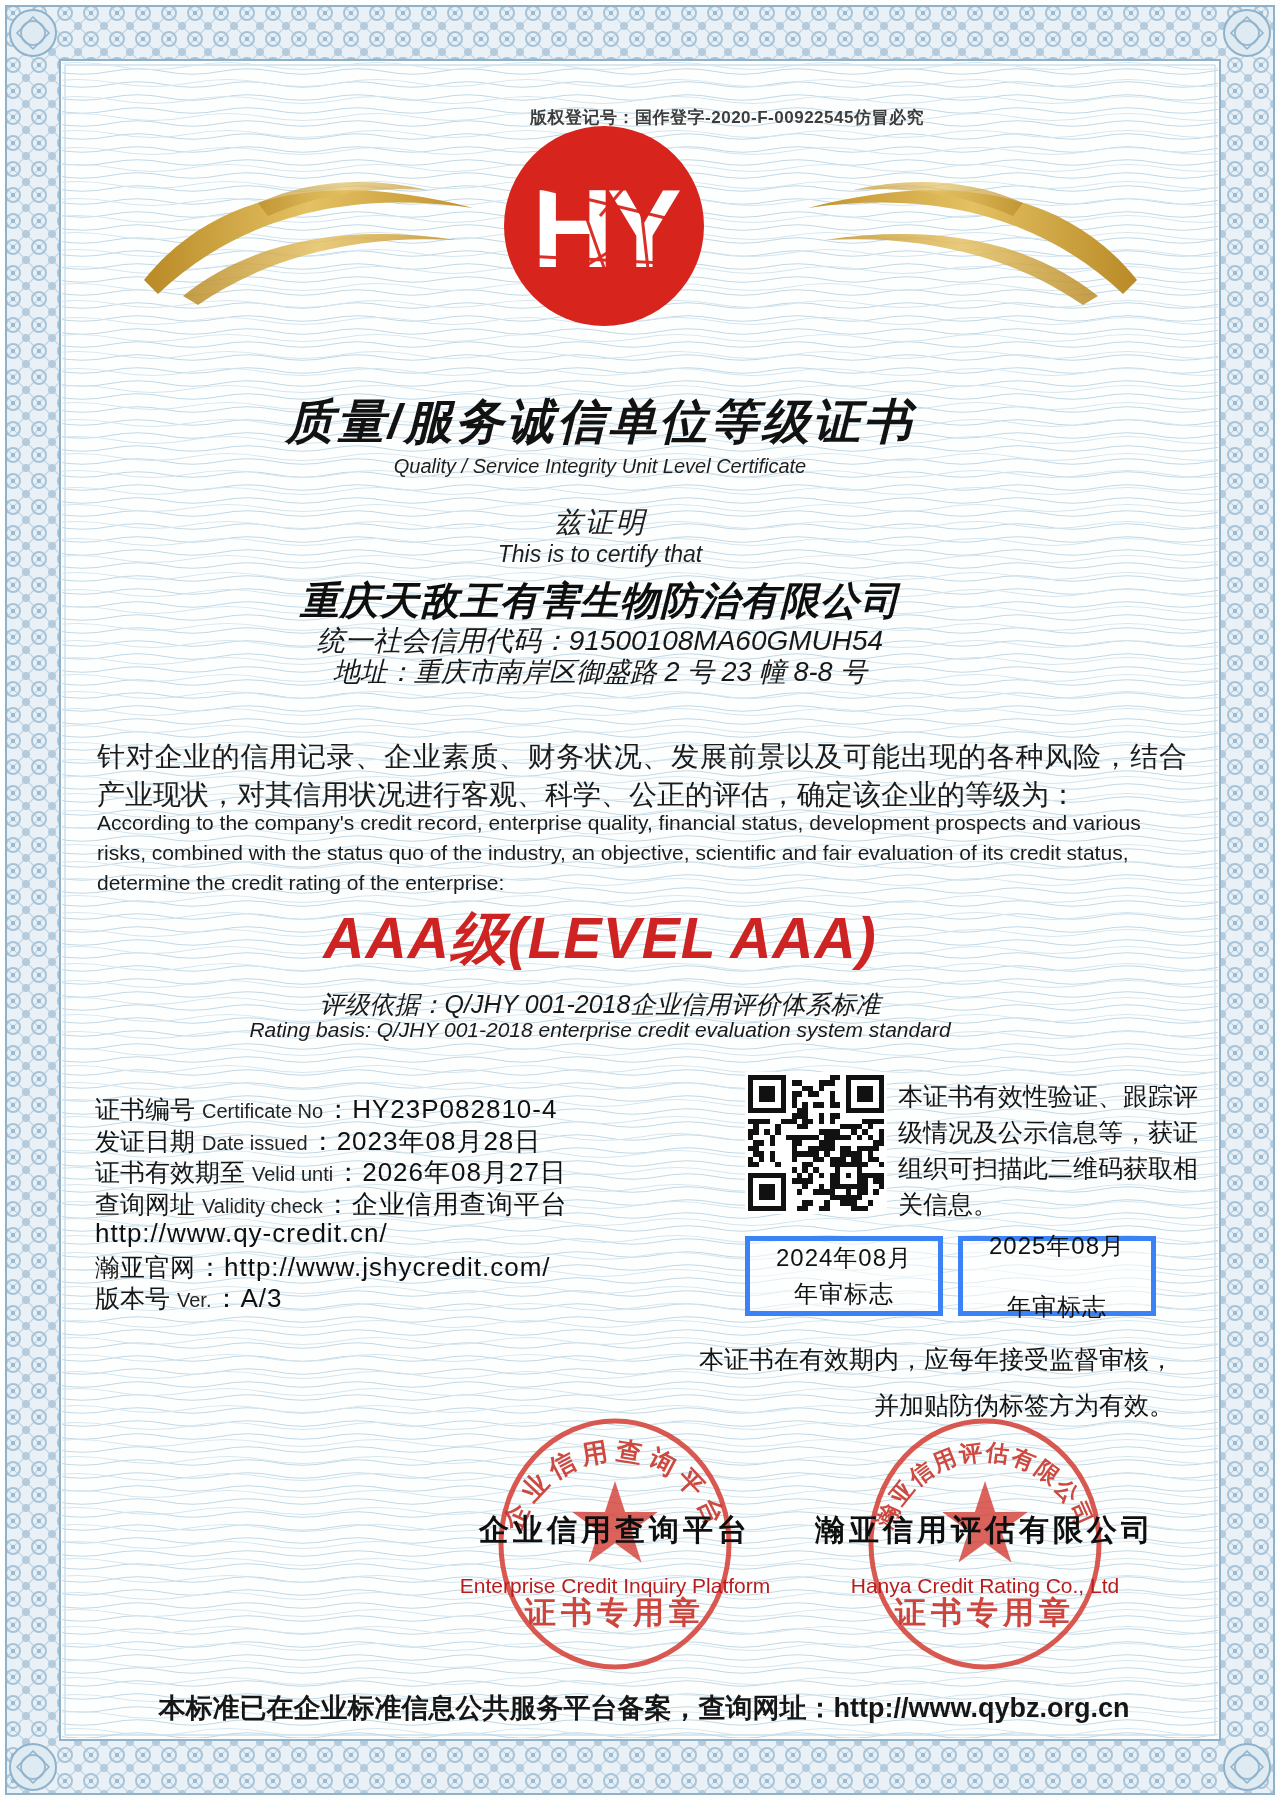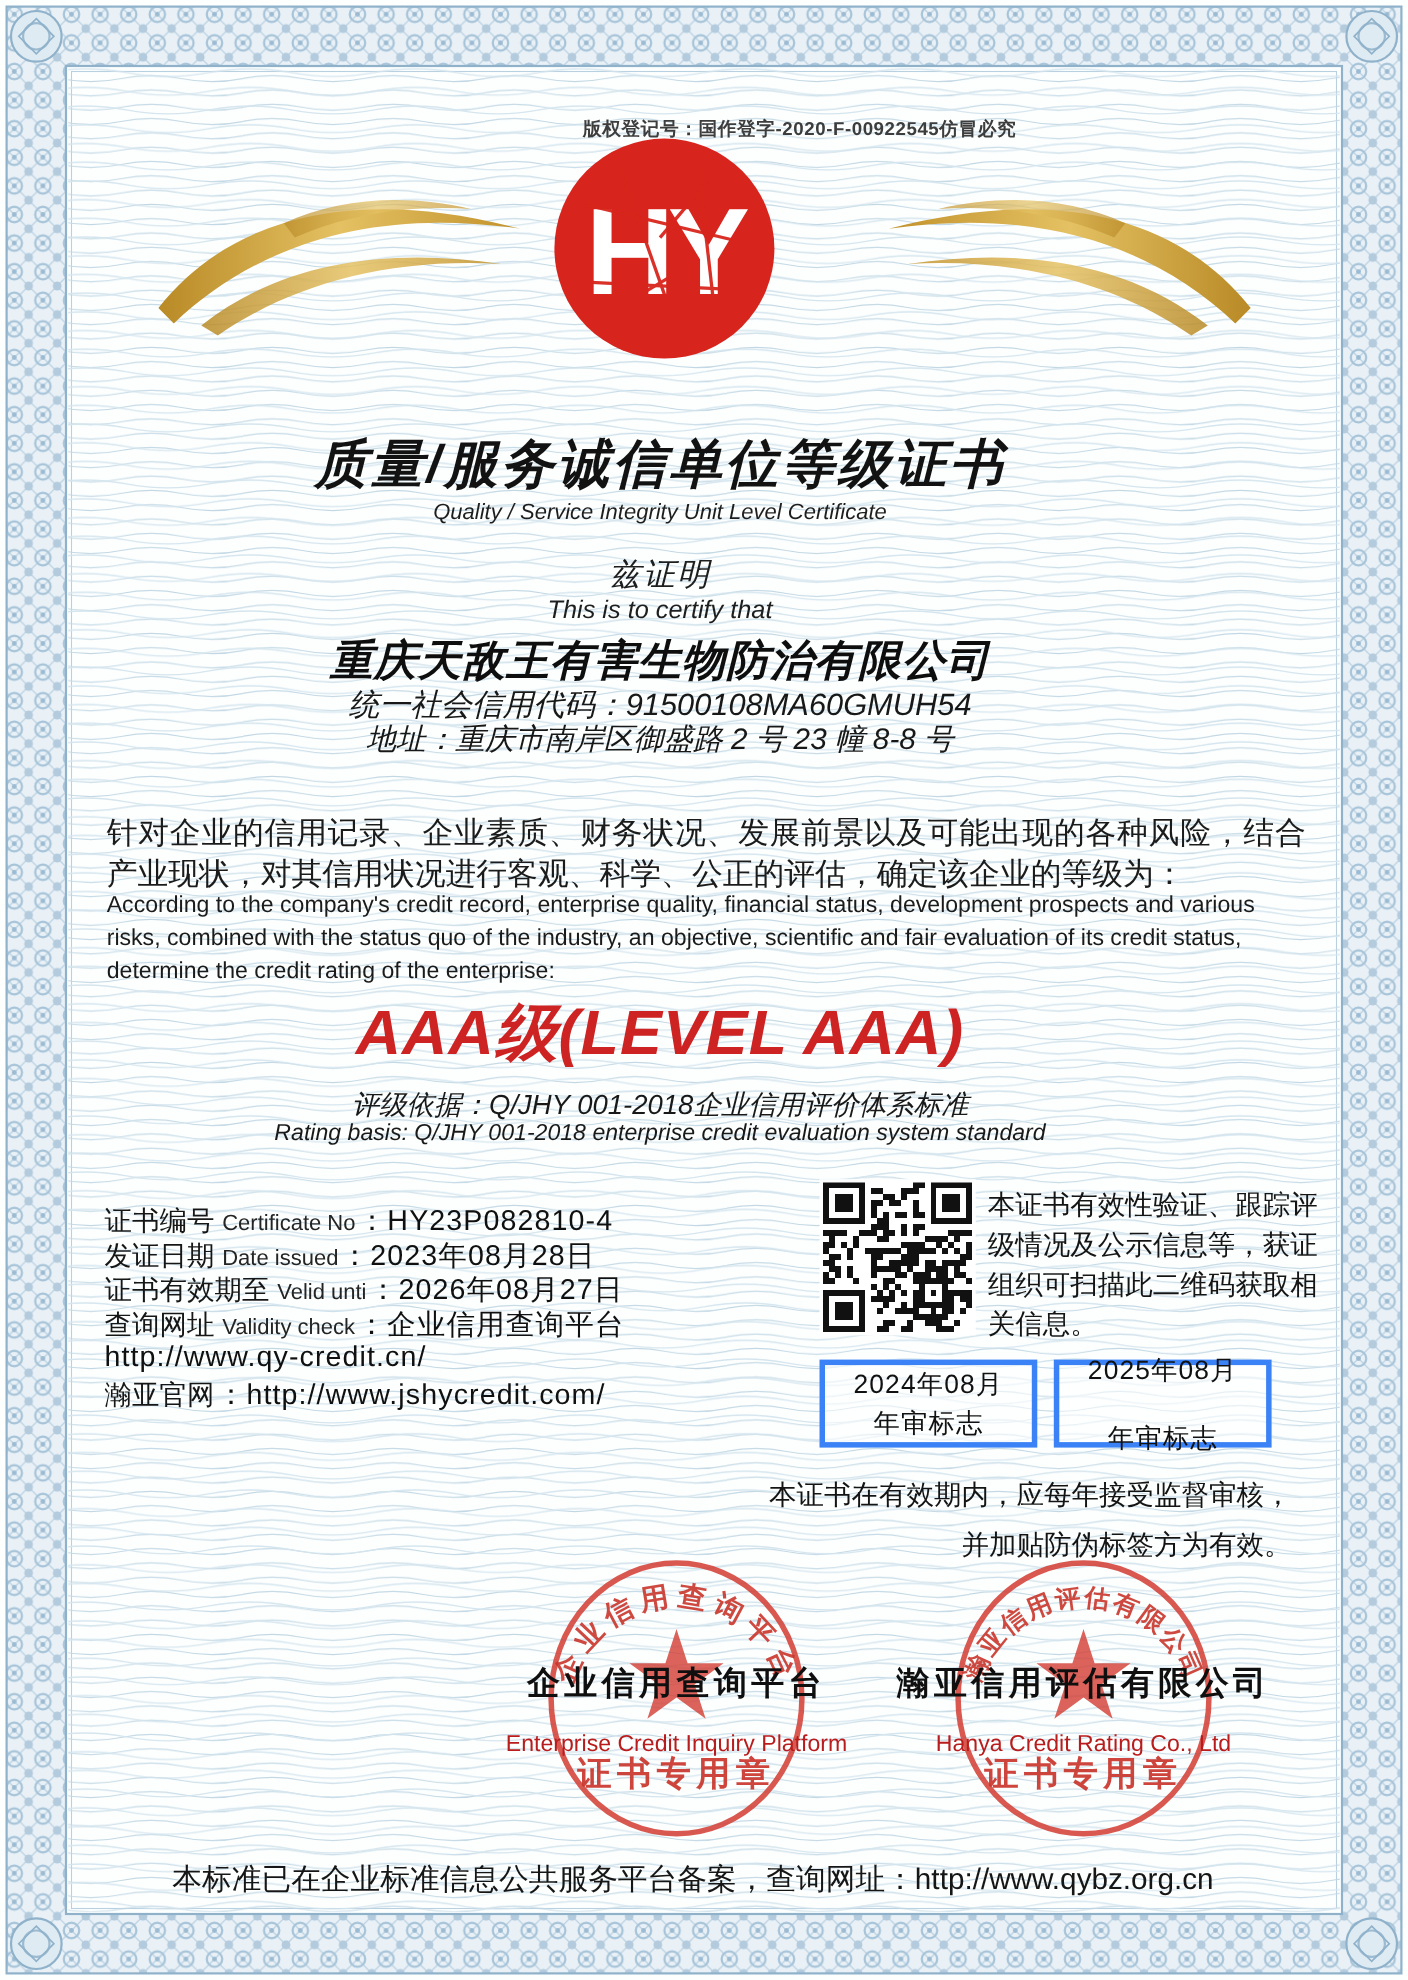--- a/index.html
+++ b/index.html
@@ -45,21 +45,21 @@
   
   .seal{top:1408px;width:260px;height:272px;}
   .seal.s-left{left:485px;}
   .seal.s-right{left:855px;}
   .org{top:1510px;width:360px;text-align:center;}
   .org.o-left{left:435px;}
   .org.o-right{left:805px;}
   .org-cn{font-size:30px;font-weight:bold;color:#0f0f0f;letter-spacing:4px;}
   .org-en{font-size:21px;color:#b91c1c;margin-top:23px;}
   
-  .footer-line{top:1690px;left:54px;width:1152px;text-align:center;font-size:27px;font-weight:400;color:#161616;}
+  .footer-line{top:1690px;left:68px;width:1152px;text-align:center;font-size:27px;font-weight:700;color:#161616;}
   .bg-svg{top:0;left:0;width:1280px;height:1800px;}
   .seal-arc-text{font-size:26px;letter-spacing:6px;fill:#c9362c;opacity:.9;font-weight:bold;}
   .seal-arc-text.small{font-size:23px;letter-spacing:2px;}
   .seal-bottom-text{font-size:31px;letter-spacing:5px;fill:#c9362c;opacity:.92;font-weight:bold;}
 </style>
 </head>
 <body>
 
 <div class="page">
 
@@ -176,20 +176,25 @@
       <span class="d-cn">查询网址</span>
       <span class="d-en">Validity check</span>
       <span class="d-val"><span>：</span><span>企业信用查询平台</span></span>
     </div>
     <div class="d-row">
       <span class="d-val" style="margin-left:0">http://www.qy-credit.cn/</span>
     </div>
     <div class="d-row">
       <span class="d-cn">瀚亚官网</span>
       <span class="d-val"><span>：</span><span>http://www.jshycredit.com/</span></span>
+    </div>
+    <div class="d-row">
+      <span class="d-cn">版本号</span>
+      <span class="d-en">Ver.</span>
+      <span class="d-val"><span>：</span><span>A/3</span></span>
     </div>
   </div>
 
   <div class="abs qr-box">
     <svg id="qr-grid" width="136" height="136" viewBox="0 0 25 25" shape-rendering="crispEdges">
       <rect width="25" height="25" fill="#ffffff"></rect>
     <rect x="15" y="0" width="1" height="1" fill="#111"></rect>
         <rect x="16" y="0" width="1" height="1" fill="#111"></rect>
         <rect x="8" y="1" width="1" height="1" fill="#111"></rect>
         <rect x="9" y="1" width="1" height="1" fill="#111"></rect>

